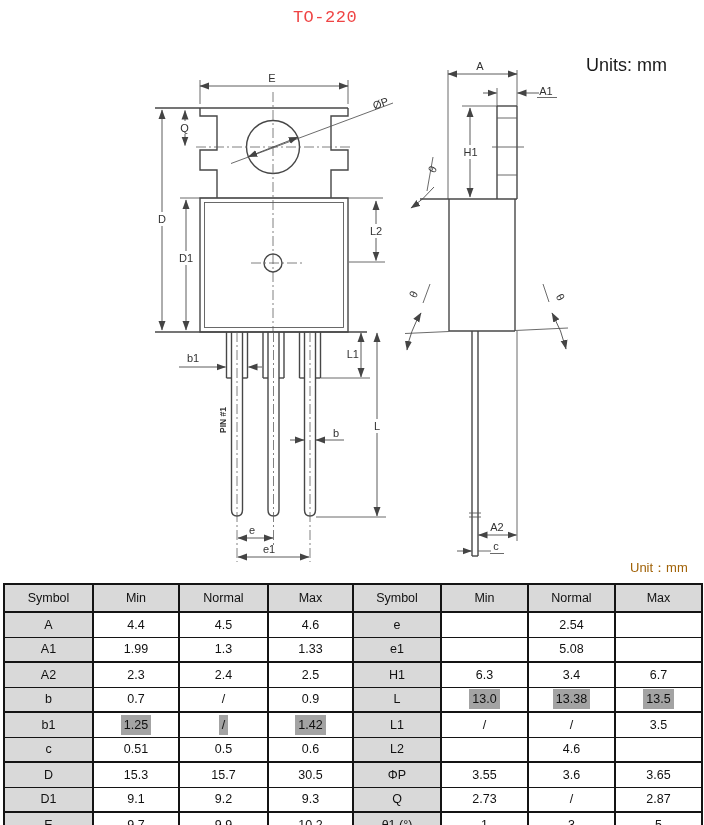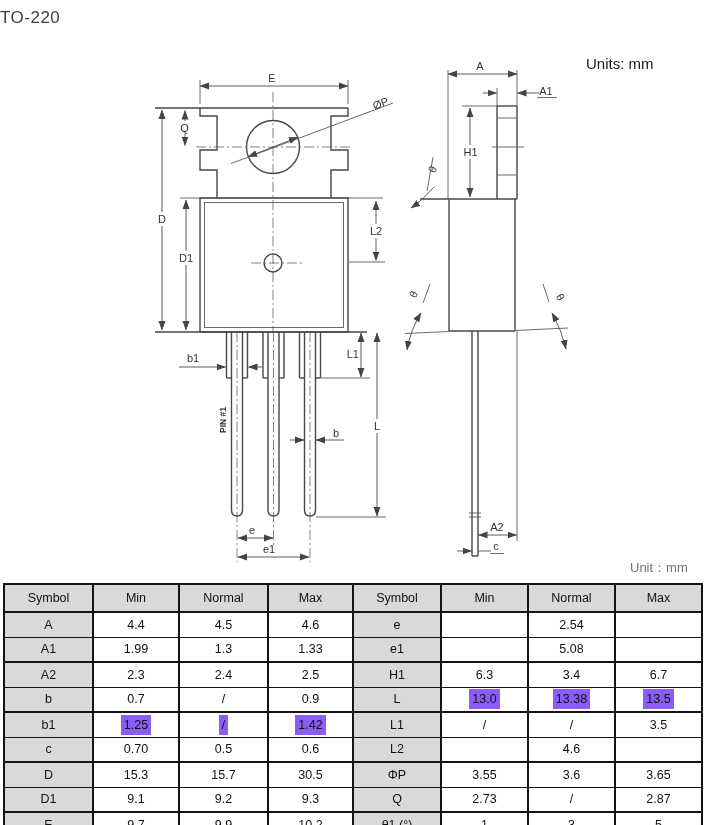--- a/index.html
+++ b/index.html
@@ -1,39 +1,39 @@
 <!DOCTYPE html>
 <html><head>
 <meta charset="utf-8">
 <style>
   html,body{margin:0;padding:0;background:#ffffff;}
   #page{position:relative;width:704px;height:825px;background:#fff;
         font-family:"Liberation Sans",sans-serif;color:#222;overflow:hidden;}
-  .title{position:absolute;top:8px;left:0;width:650px;text-align:left;
-         font-size:17px;color:#404040;letter-spacing:.5px;}
-  .units-top{position:absolute;top:55px;left:586px;font-size:15px;color:#1a1a1a;}
-  .units-table{position:absolute;top:559px;left:630px;font-size:13px;color:#737373;text-align:right;}
+  .title{position:absolute;top:8px;left:0;width:650px;text-align:center;
+         font-size:17px;color:#ef4444;letter-spacing:.5px;font-family:Liberation Mono, monospace;}
+  .units-top{position:absolute;top:55px;left:586px;font-size:18px;color:#1a1a1a;}
+  .units-table{position:absolute;top:559px;left:630px;font-size:13px;color:#a16207;text-align:right;}
   svg{position:absolute;top:0;left:0;}
   svg text{font-family:"Liberation Sans",sans-serif;font-size:11px;fill:#333;}
   .ol{stroke:#474747;stroke-width:1.4;fill:none;}
   .thin{stroke:#5a5a5a;stroke-width:0.9;fill:none;}
   .cl{stroke:#606060;stroke-width:0.8;fill:none;stroke-dasharray:10 3 2 3;}
   .dim{stroke:#4a4a4a;stroke-width:0.9;fill:none;}
   .wbg{fill:#ffffff;}
   .pinlbl{font-size:8.5px;font-weight:bold;fill:#333;}
   
   table.dims{position:absolute;top:583px;left:3px;width:698px;border-collapse:collapse;
              table-layout:fixed;border:2px solid #141414;font-size:12.5px;color:#111;}
   table.dims th,table.dims td{border-left:2px solid #141414;border-top:1px solid #141414;
              text-align:center;padding:0;font-weight:normal;height:23.5px;overflow:hidden;}
   table.dims thead th{background:#d9d9d9;height:26px;margin-left:8px;}
   td.sym{background:#d9d9d9;}
   tr.g td{border-top:2px solid #141414;}
   td.nb{border-top:none;}
-  .hl{background:#8b5cf6;padding:3px 3px;}
+  .hl{background:#a3a3a3;padding:3px 3px;}
 </style>
 </head>
 <body>
 
 <div id="page">
 
   <div class="title">TO-220</div>
   <div class="units-top">Units: mm</div>
   <div class="units-table">Unit：mm</div>
 
@@ -280,21 +280,21 @@
         <td><span class="hl">1.25</span></td>
         <td><span class="hl">/</span></td>
         <td><span class="hl">1.42</span></td>
         <td class="sym">L1</td>
         <td>/</td>
         <td>/</td>
         <td>3.5</td>
       </tr>
       <tr>
         <td class="sym nb">c</td>
-        <td>0.70</td>
+        <td>0.51</td>
         <td>0.5</td>
         <td>0.6</td>
         <td class="sym nb">L2</td>
         <td></td>
         <td>4.6</td>
         <td></td>
       </tr>
       <tr class="g">
         <td class="sym">D</td>
         <td>15.3</td>

